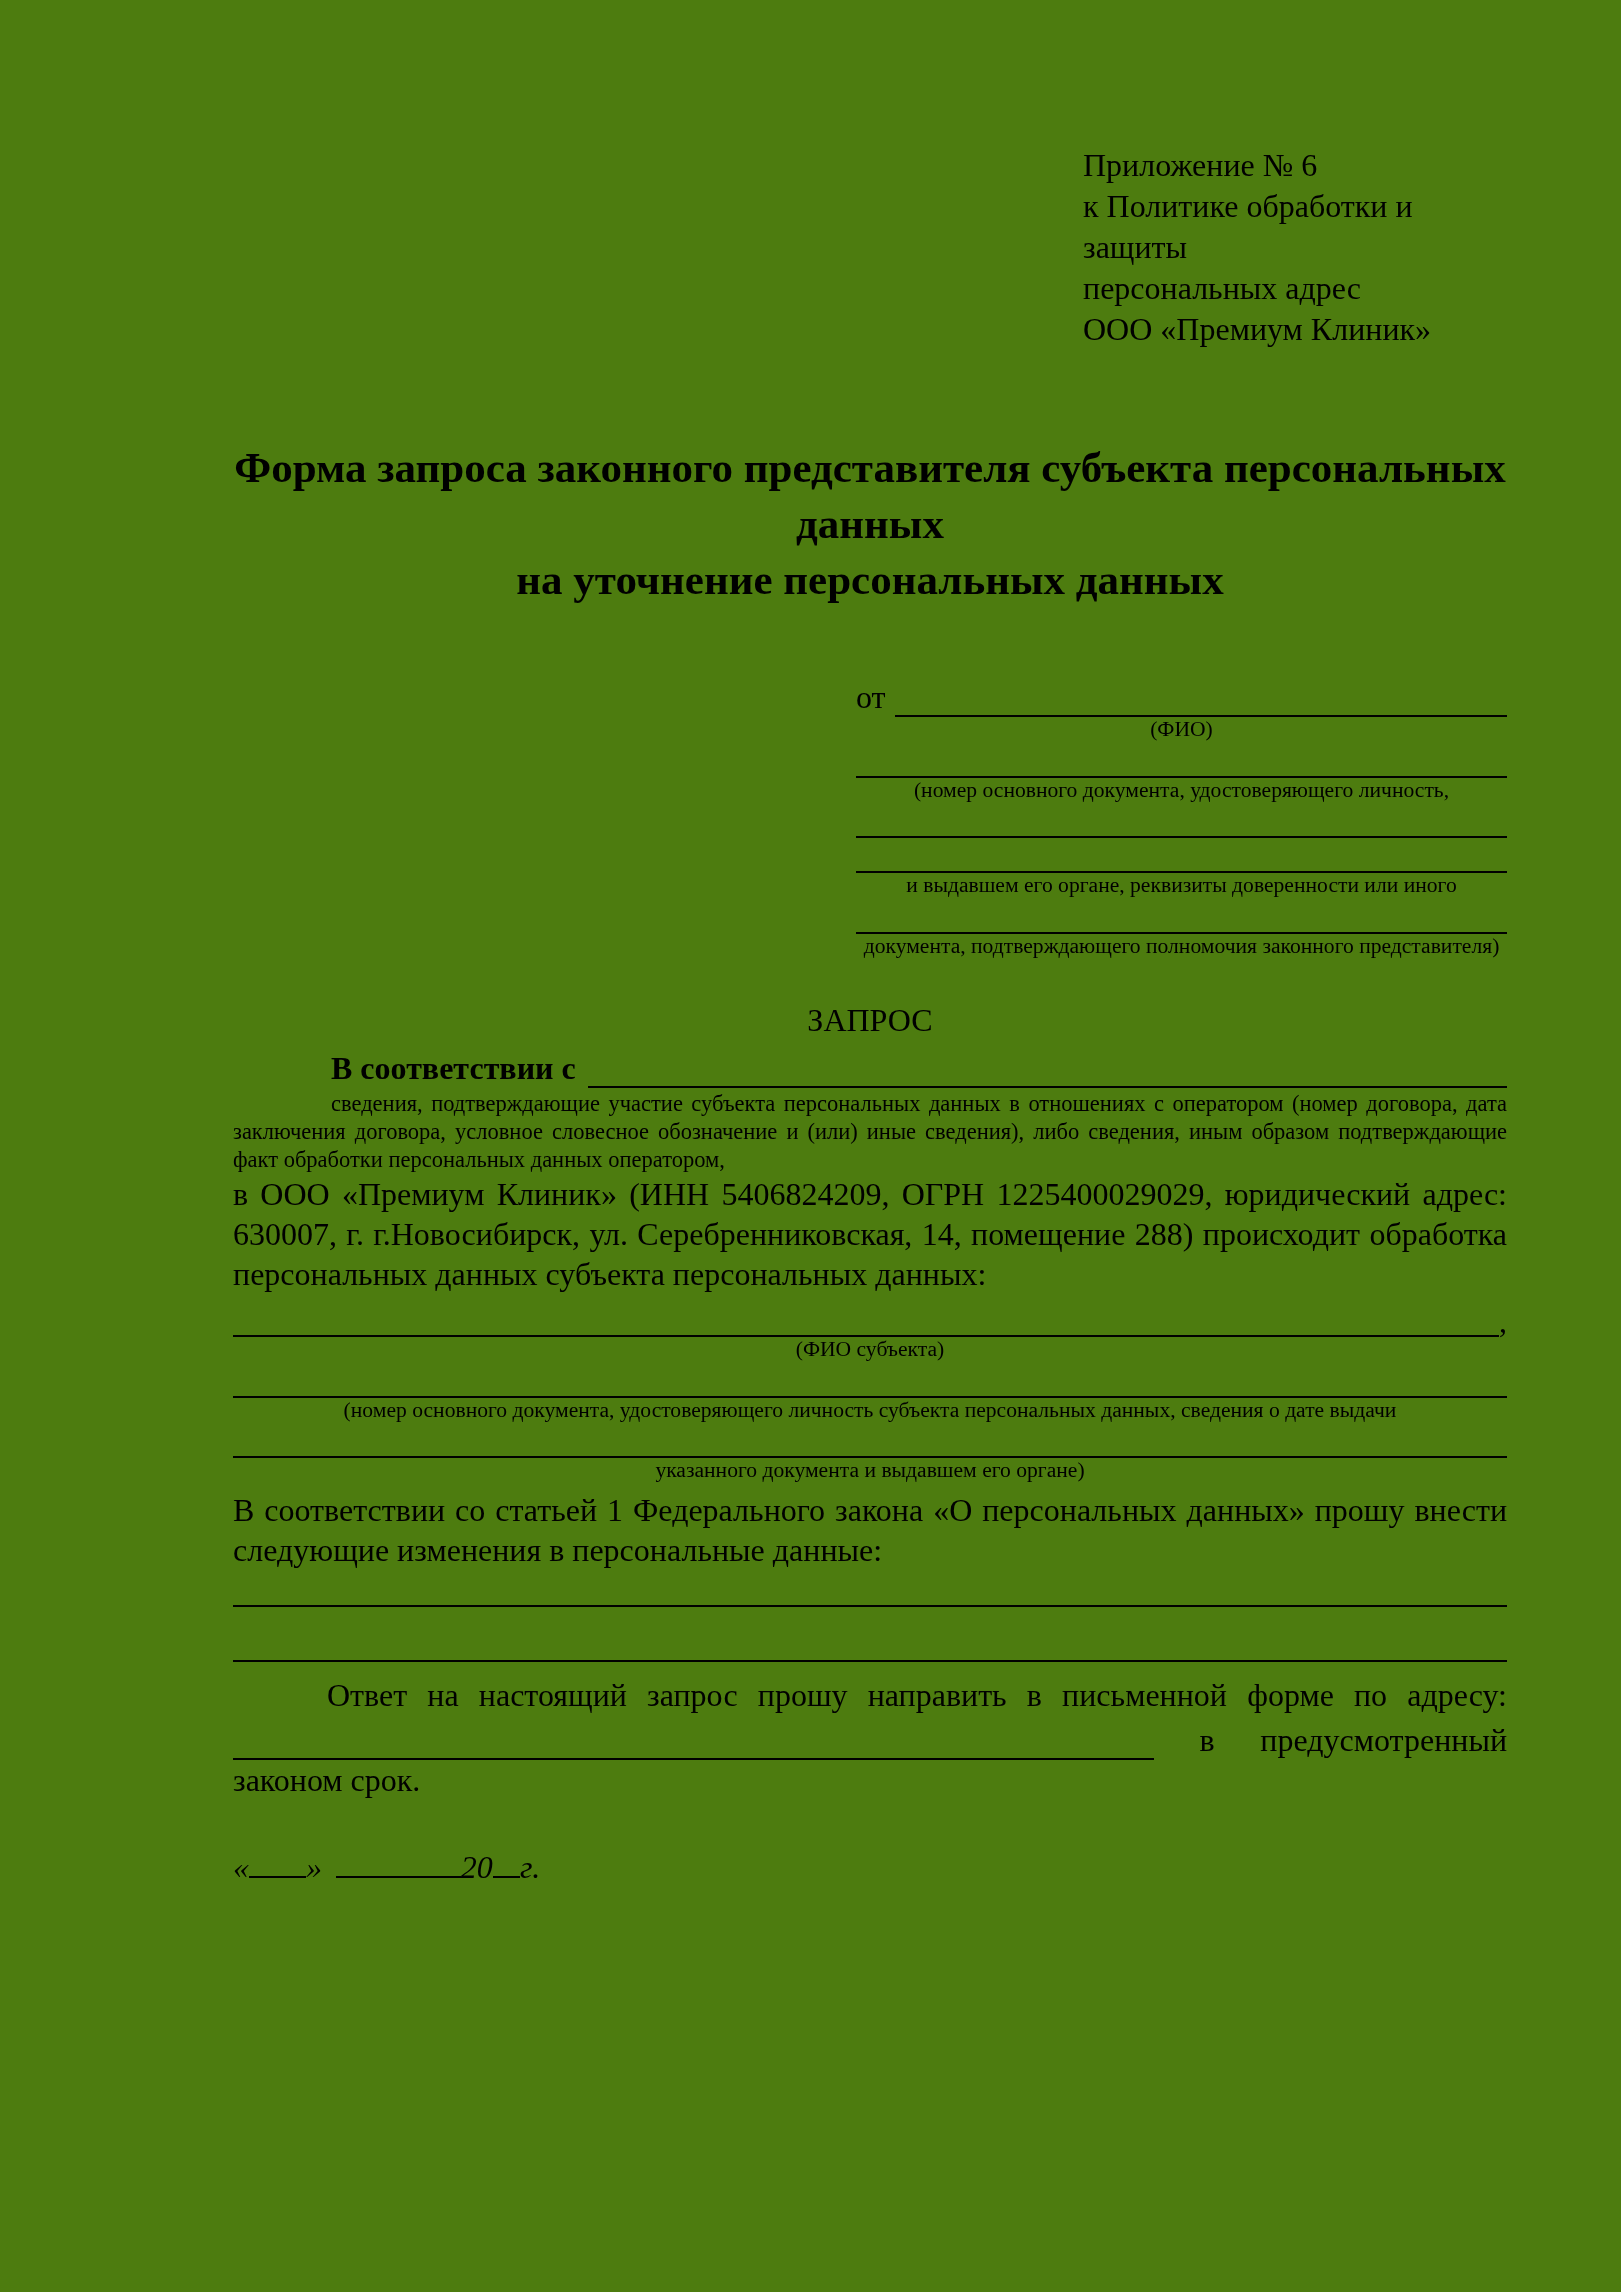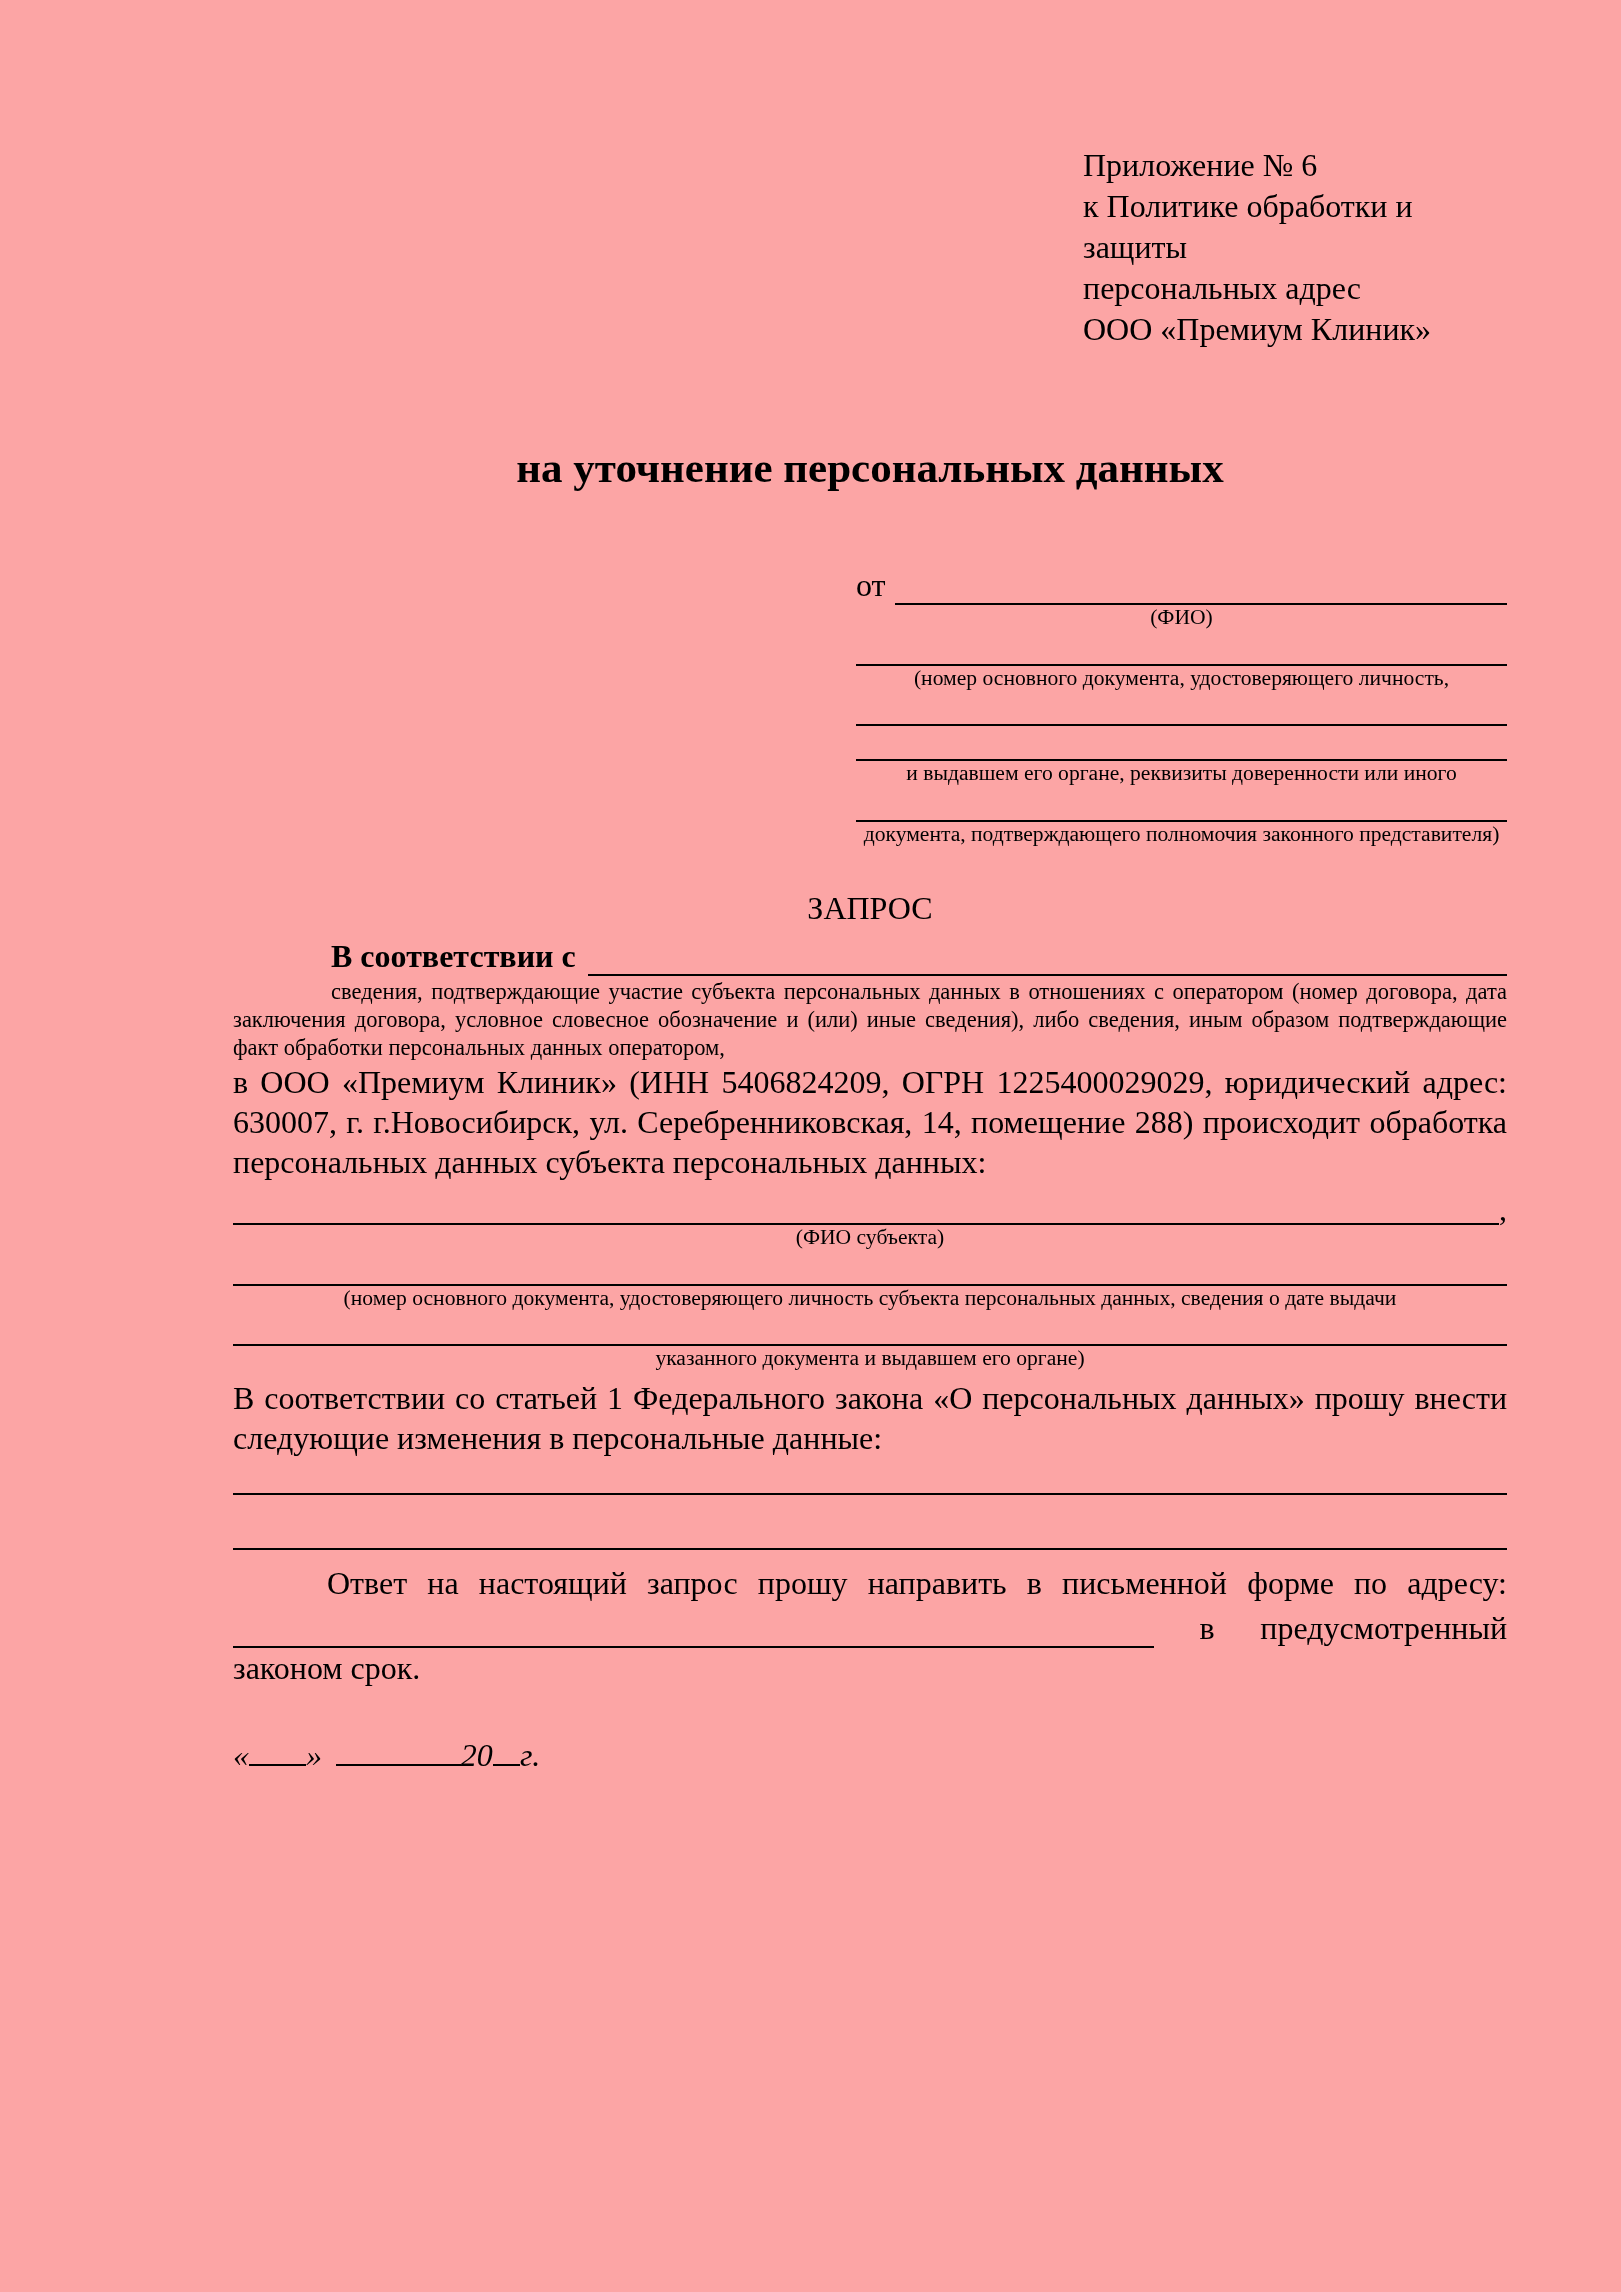--- a/index.html
+++ b/index.html
@@ -1,20 +1,20 @@
 <!DOCTYPE html>
 <html><head>
 <meta charset="utf-8">
 <style>
   * { box-sizing: border-box; margin: 0; padding: 0; }
   html, body { background: #9a9a9a; }
   .page {
     width: 1621px;
     height: 2293px;
-    background: #fca5a5;
+    background: #4d7c0f;
     color: #000000;
     font-family: "Liberation Serif", "DejaVu Serif", serif;
     font-size: 32px;
     line-height: 40px;
     padding: 145px 114px 0 233px;
     position: relative;
     margin: 0 auto;
   }
 
   
@@ -86,20 +86,21 @@
 <div class="page">
 
   <div class="appendix">
     <div>Приложение № 6</div>
     <div>к Политике обработки и защиты</div>
     <div>персональных адрес</div>
     <div>ООО «Премиум Клиник»</div>
   </div>
 
   <div class="doc-title">
+    <div>Форма запроса законного представителя субъекта персональных данных</div>
     <div>на уточнение персональных данных</div>
   </div>
 
   <div class="addressee">
     <div class="addr-from">
       <span>от</span>
       <span class="flex-blank"></span>
     </div>
     <div class="caption">(ФИО)</div>
 

